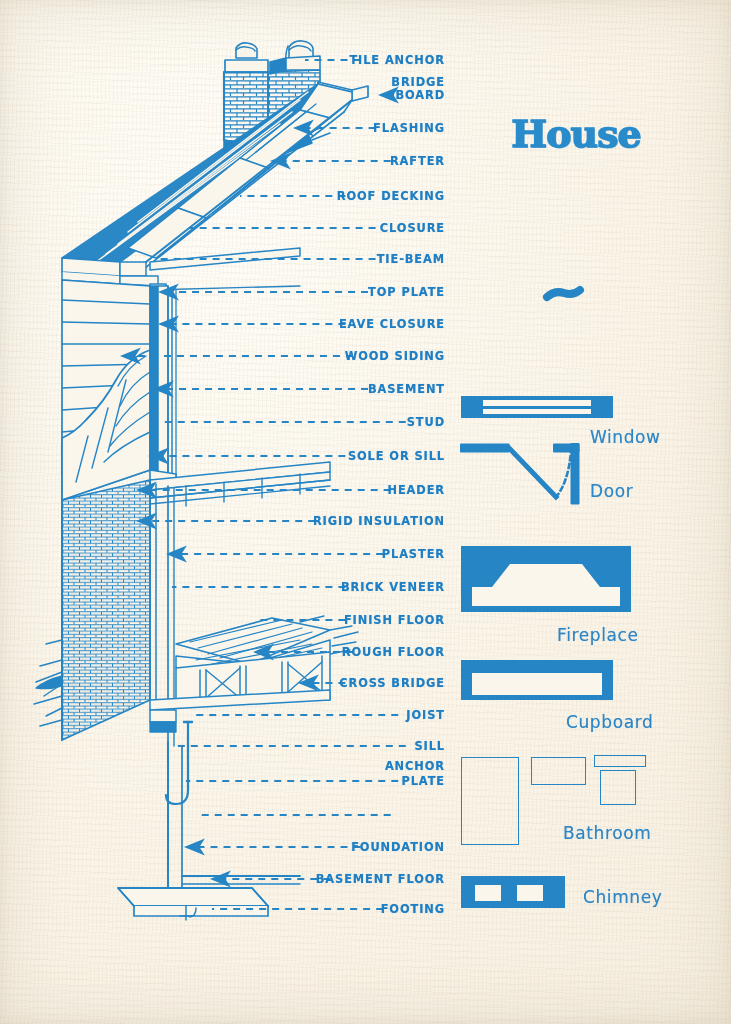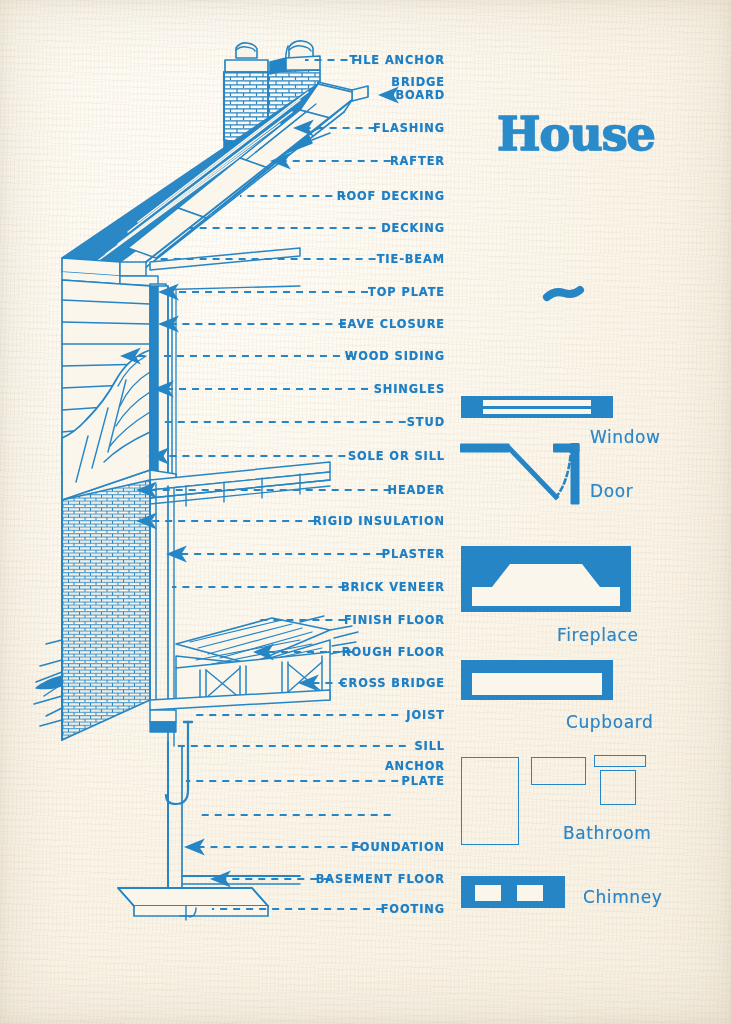--- a/index.html
+++ b/index.html
@@ -43,21 +43,21 @@
   .callout.two-line{line-height:12.6px;transform:translateY(-50%);}
 
   
   #title{
     position:absolute;left:452px;top:104px;width:248px;
     text-align:center;pointer-events:none;
   }
   #title .tline{
     font-family:"DejaVu Serif","Liberation Serif",serif;
     font-weight:700;
-    font-size:46px;
+    font-size:38px;
     line-height:60px;
     color:#2a8bcb;
     letter-spacing:-1px;
     -webkit-text-stroke:1.3px #2a8bcb;
     text-shadow:
       0 0 1px rgba(42,139,203,.9),
       1px 1px 0 rgba(42,139,203,.35),
       -1px 0 0 rgba(42,139,203,.3);
     background-image:repeating-linear-gradient(
         -18deg, rgba(255,255,255,0) 0 1.6px, rgba(253,248,238,.85) 1.6px 3.1px);
@@ -338,26 +338,26 @@
 
   <div id="callout-box">
       <div class="callout" style="top: 60px; left: 250px; width: 195px;">TILE ANCHOR</div>
       <div class="callout two-line" style="top: 89px; left: 250px; width: 195px;">
         <div>BRIDGE</div>
         <div>BOARD</div>
       </div>
       <div class="callout" style="top: 128px; left: 250px; width: 195px;">FLASHING</div>
       <div class="callout" style="top: 161px; left: 250px; width: 195px;">RAFTER</div>
       <div class="callout" style="top: 196px; left: 250px; width: 195px;">ROOF DECKING</div>
-      <div class="callout" style="top: 228px; left: 250px; width: 195px;">DECKING</div>
+      <div class="callout" style="top: 228px; left: 250px; width: 195px;">CLOSURE</div>
       <div class="callout" style="top: 259px; left: 250px; width: 195px;">TIE-BEAM</div>
       <div class="callout" style="top: 292px; left: 250px; width: 195px;">TOP PLATE</div>
       <div class="callout" style="top: 324px; left: 250px; width: 195px;">EAVE CLOSURE</div>
       <div class="callout" style="top: 356px; left: 250px; width: 195px;">WOOD SIDING</div>
-      <div class="callout" style="top: 389px; left: 250px; width: 195px;">SHINGLES</div>
+      <div class="callout" style="top: 389px; left: 250px; width: 195px;">BASEMENT</div>
       <div class="callout" style="top: 422px; left: 250px; width: 195px;">STUD</div>
       <div class="callout" style="top: 456px; left: 250px; width: 195px;">SOLE OR SILL</div>
       <div class="callout" style="top: 490px; left: 250px; width: 195px;">HEADER</div>
       <div class="callout" style="top: 521px; left: 250px; width: 195px;">RIGID INSULATION</div>
       <div class="callout" style="top: 554px; left: 250px; width: 195px;">PLASTER</div>
       <div class="callout" style="top: 587px; left: 250px; width: 195px;">BRICK VENEER</div>
       <div class="callout" style="top: 620px; left: 250px; width: 195px;">FINISH FLOOR</div>
       <div class="callout" style="top: 652px; left: 250px; width: 195px;">ROUGH FLOOR</div>
       <div class="callout" style="top: 683px; left: 250px; width: 195px;">CROSS BRIDGE</div>
       <div class="callout" style="top: 715px; left: 250px; width: 195px;">JOIST</div>

